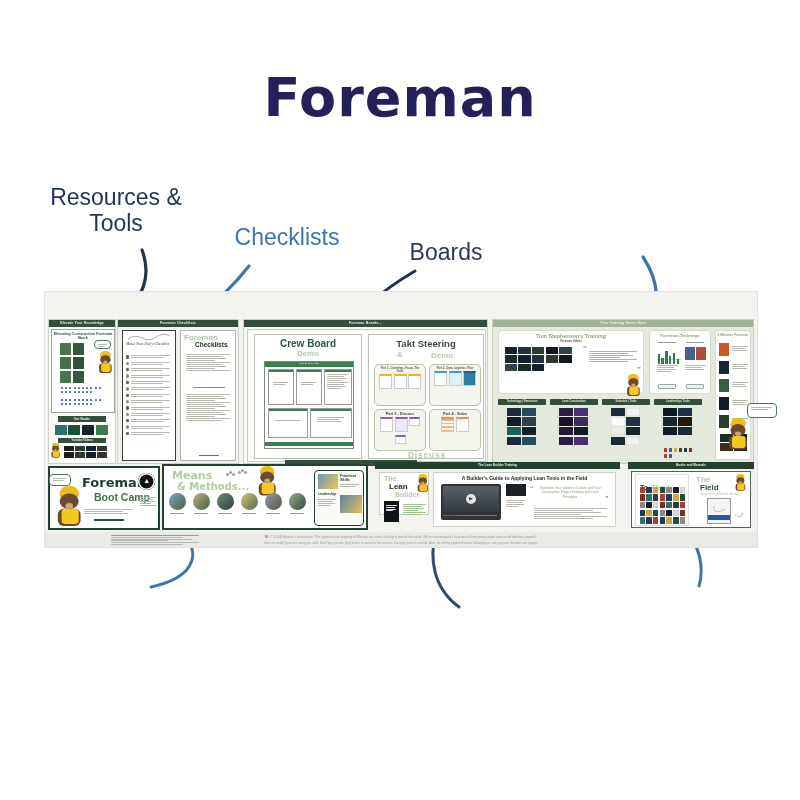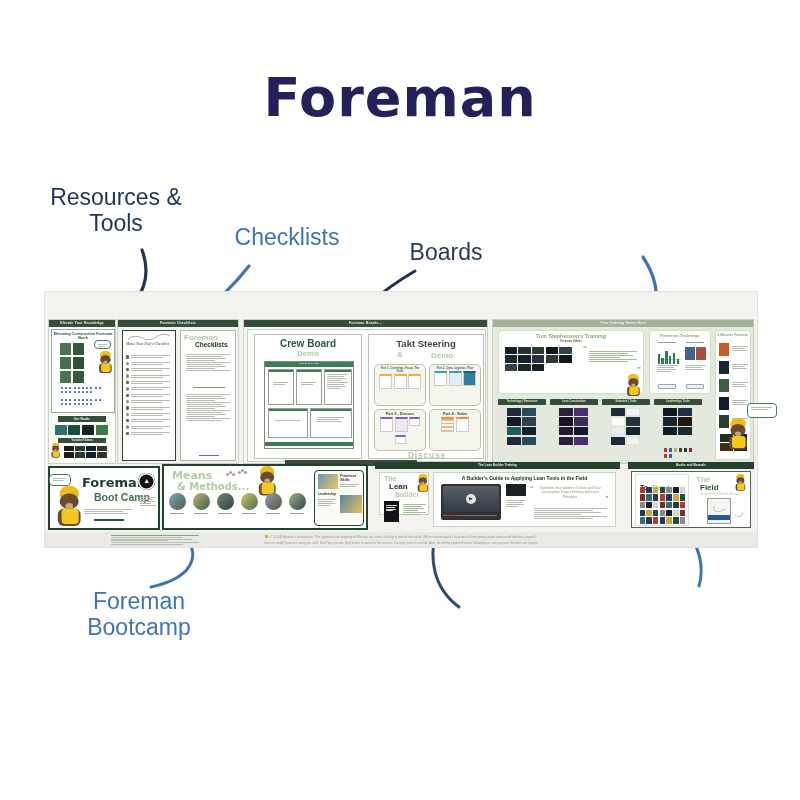--- a/index.html
+++ b/index.html
@@ -54,21 +54,20 @@
 <body>
 
 <div id="page">
 
   <h1 class="a" style="left:0;top:66px;width:800px;text-align:center;color:#23205a;
              font:800 54px 'DejaVu Sans',sans-serif;letter-spacing:1px">Foreman</h1>
 
   <div class="callout" style="left:40px;top:184px;width:152px;color:#22355c">Resources &amp; Tools</div>
   <div class="callout" style="left:222px;top:224px;width:130px">Checklists</div>
   <div class="callout" style="left:398px;top:239px;width:96px;color:#2b3a52">Boards</div>
-  <div class="callout" style="left:68px;top:588px;width:142px">Foreman Bootcamp</div>
 
   <svg class="a" width="800" height="800" style="left:0;top:0;pointer-events:none">
     <defs>
       <marker id="mN" markerWidth="5" markerHeight="5" refX="2.6" refY="2.5" orient="auto" markerUnits="strokeWidth">
           <path d="M0 0L5 2.5L0 5z" fill="#26334e"></path>
         </marker>
       <marker id="mB" markerWidth="5" markerHeight="5" refX="2.6" refY="2.5" orient="auto" markerUnits="strokeWidth">
           <path d="M0 0L5 2.5L0 5z" fill="#3f74b0"></path>
         </marker>
       <marker id="mS" markerWidth="5" markerHeight="5" refX="2.6" refY="2.5" orient="auto" markerUnits="strokeWidth">

